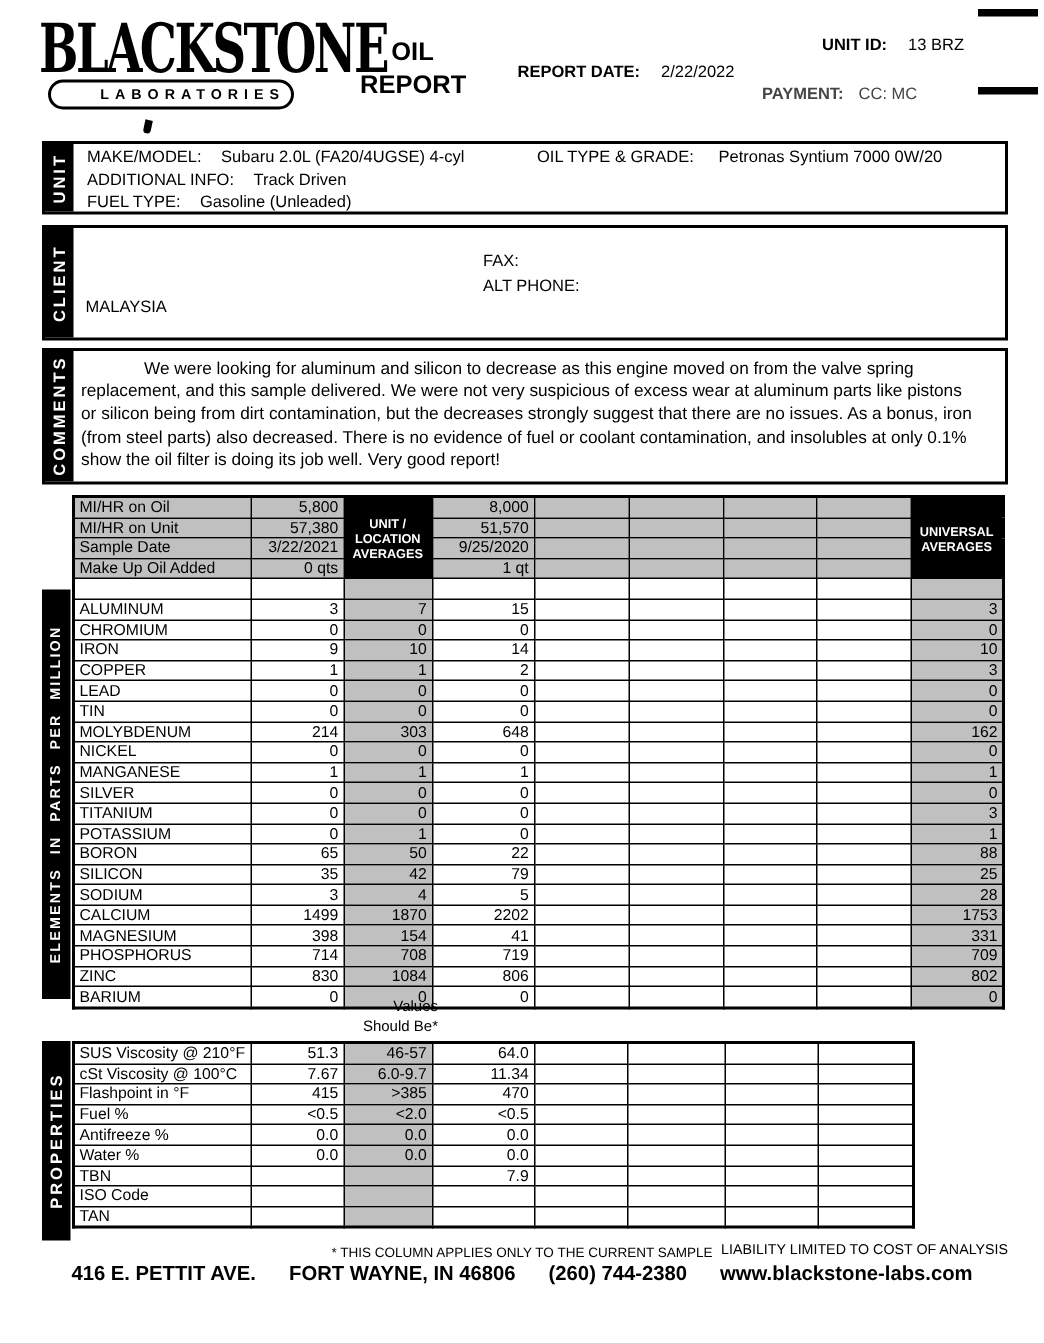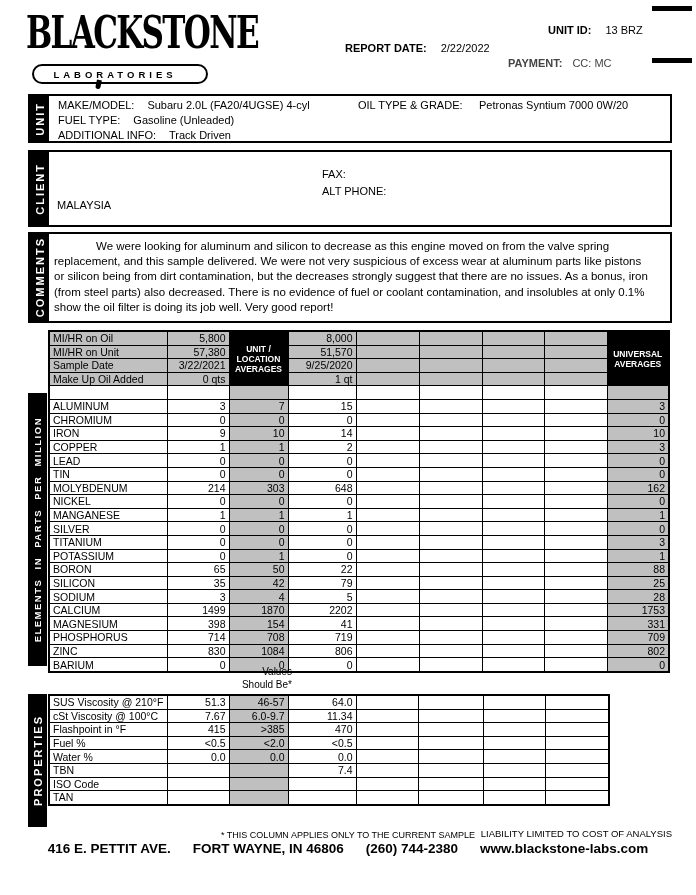--- a/index.html
+++ b/index.html
@@ -4,22 +4,22 @@
 <style>
   html,body{margin:0;padding:0;background:#fff;}
   #page{position:relative;width:696px;height:895px;background:#fff;overflow:hidden;
         font-family:"Liberation Sans",sans-serif;color:#000;}
 
   
   .abs{position:absolute;}
   #logo{left:26px;top:8px;width:205px;}
   #logo-word{font-family:"DejaVu Serif",serif;font-weight:bold;font-size:37px;line-height:40px;
              letter-spacing:-2px;white-space:nowrap;transform:scale(.84,1.22);transform-origin:left top;}
-  #logo-oval{margin:16px 0 0 6px;width:150px;border:2.5px solid #000;border-radius:15px;
-             text-align:center;font-size:9.5px;font-weight:bold;letter-spacing:4px;padding:3px 16px 2px 6px;}
+  #logo-oval{margin:5px 0 0 6px;width:150px;border:2.5px solid #000;border-radius:15px;
+             text-align:right;font-size:9.5px;font-weight:bold;letter-spacing:4px;padding:3px 4px 2px 6px;}
   #logo-tail{left:96px;top:80px;width:5px;height:9px;background:#000;border-radius:0 0 4px 4px;transform:rotate(12deg);}
   #report-title{left:240px;top:24px;width:70px;text-align:center;font-size:17px;font-weight:bold;line-height:22px;}
   #report-date{left:345px;top:42px;font-size:11px;}
   #report-date b{margin-right:14px;}
   #unit-id{left:508px;top:24px;font-size:11px;padding-left:40px;}
   #unit-id b{margin-right:14px;}
   #payment{left:508px;top:57px;font-size:11px;color:#454545;}
   #payment b{margin-right:10px;}
   .scan-mark{background:#000;height:5px;right:4px;width:40px;}
 
@@ -70,20 +70,24 @@
 <body>
 
 <div id="page">
 
   <div class="abs" id="logo">
     <div id="logo-word">BLACKSTONE</div>
     <div id="logo-oval">LABORATORIES</div>
   </div>
   <div class="abs" id="logo-tail"></div>
 
+  <div class="abs" id="report-title">
+    <div>OIL</div>
+    <div>REPORT</div>
+  </div>
 
   <div class="abs" id="report-date">
     <b>REPORT DATE:</b><span>2/22/2022</span>
   </div>
 
   <div class="abs" id="unit-id">
     <b>UNIT ID:</b><span>13 BRZ</span>
   </div>
 
   <div class="abs" id="payment">
@@ -92,22 +96,22 @@
 
   <div class="abs scan-mark" style="top:6px;"></div>
   <div class="abs scan-mark" style="top:58px;"></div>
 
   <div class="secbox" id="unit-box">
     <div class="vbar inbar">
         <span>UNIT</span>
       </div>
     <div class="abs" id="unit-left">
       <div class="fieldrow"><span class="fl">MAKE/MODEL:</span><span class="fv">Subaru 2.0L (FA20/4UGSE) 4-cyl</span></div>
+      <div class="fieldrow"><span class="fl">ADDITIONAL INFO:</span><span class="fv">Track Driven</span></div>
       <div class="fieldrow"><span class="fl">FUEL TYPE:</span><span class="fv">Gasoline (Unleaded)</span></div>
-      <div class="fieldrow"><span class="fl">ADDITIONAL INFO:</span><span class="fv">Track Driven</span></div>
     </div>
     <div class="abs" id="unit-right">
       <div class="fieldrow"><span class="fl w108">OIL TYPE &amp; GRADE:</span><span class="fv">Petronas Syntium 7000 0W/20</span></div>
     </div>
   </div>
 
   <div class="secbox" id="client-box">
     <div class="vbar inbar">
         <span>CLIENT</span>
       </div>
@@ -495,38 +499,48 @@
           <td class="lbl">Fuel %</td>
           <td class="num">&lt;0.5</td>
           <td class="num gray">&lt;2.0</td>
           <td class="num">&lt;0.5</td>
           <td></td>
           <td></td>
           <td></td>
           <td></td>
         </tr>
 
+        <tr>
+          <td class="lbl">Antifreeze %</td>
+          <td class="num">0.0</td>
+          <td class="num gray">0.0</td>
+          <td class="num">0.0</td>
+          <td></td>
+          <td></td>
+          <td></td>
+          <td></td>
+        </tr>
 
         <tr>
           <td class="lbl">Water %</td>
           <td class="num">0.0</td>
           <td class="num gray">0.0</td>
           <td class="num">0.0</td>
           <td></td>
           <td></td>
           <td></td>
           <td></td>
         </tr>
 
 
         <tr>
           <td class="lbl">TBN</td>
           <td class="num"></td>
           <td class="num gray"></td>
-          <td class="num">7.4</td>
+          <td class="num">7.9</td>
           <td></td>
           <td></td>
           <td></td>
           <td></td>
         </tr>
 
         <tr>
           <td class="lbl">ISO Code</td>
           <td class="num"></td>
           <td class="num gray"></td>

